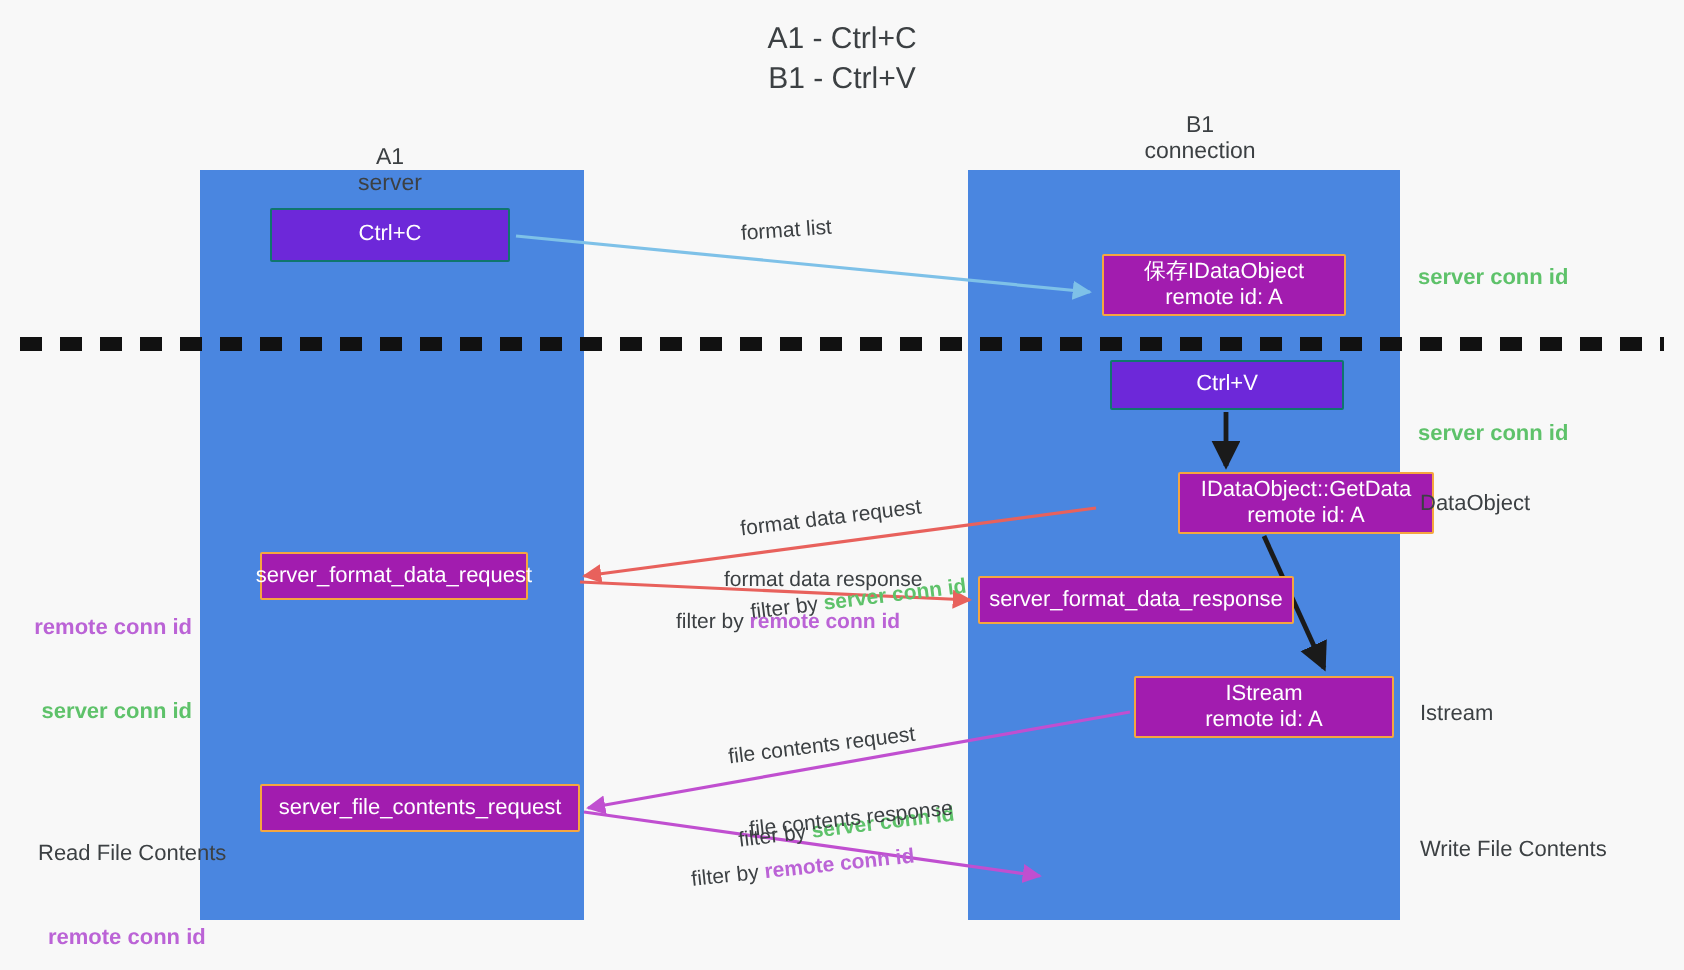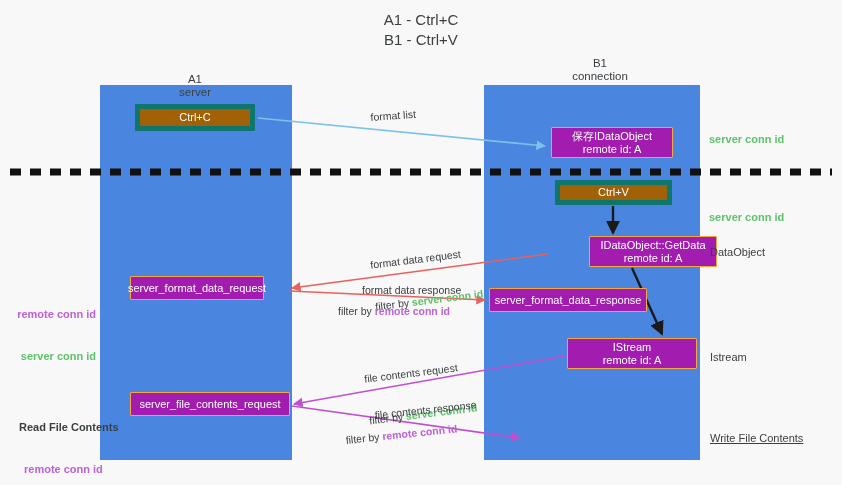--- a/index.html
+++ b/index.html
@@ -59,21 +59,21 @@
     flex-direction: column;
     align-items: center;
     justify-content: center;
     color: #ffffff;
     font-size: 11px;
     line-height: 13px;
     text-align: center;
     border-radius: 1px;
     white-space: pre;
   }
-  .box.green { background: #a16207; border: 5px solid #0f766e; }
+  .box.green { background: #6d28d9; border: 1px solid #0f766e; }
   .box.orange { background: #a21caf; border: 1px solid #f5a63f; }
 
   #box-ctrlc     { left: 135px; top: 104px; width: 120px; height: 27px; }
   #box-save-ido  { left: 551px; top: 127px; width: 122px; height: 31px; }
   #box-ctrlv     { left: 555px; top: 180px; width: 117px; height: 25px; }
   #box-getdata   { left: 551px; top: 236px; width: 128px; height: 31px; margin-left: 38px; }
   #box-istream   { left: 567px; top: 338px; width: 130px; height: 31px; }
   #box-fmt-req   { left: 130px; top: 276px; width: 134px; height: 24px; }
   #box-fmt-resp  { left: 489px; top: 288px; width: 158px; height: 24px; }
   #box-file-req  { left: 130px; top: 392px; width: 160px; height: 24px; }
@@ -86,25 +86,25 @@
     white-space: pre;
   }
   .green-txt  { color: #5ec26a; font-weight: bold; }
   .purple-txt { color: #bb63d6; font-weight: bold; }
   .plain-txt  { color: #3c4043; }
 
   #lbl-server-1 { left: 709px; top: 132px; }
   #lbl-server-2 { left: 709px; top: 210px; }
   #lbl-dataobject { left: 710px; top: 245px; }
   #lbl-istream  { left: 710px; top: 350px; }
-  #lbl-writefile { left: 710px; top: 431px; text-decoration: underline; }
+  #lbl-writefile { left: 710px; top: 418px; }
 
   #lbl-left-1 { left: 8px; top: 279px; text-align: right; width: 88px; }
   #lbl-left-2 { left: 8px; top: 392px; text-align: left; width: 92px; }
-  #lbl-left-2 .readline { color: #3c4043; font-weight: bold; display: block; padding-left: 11px; }
+  #lbl-left-2 .readline { color: #3c4043; font-weight: normal; display: block; padding-left: 11px; }
   #lbl-left-2 .indent { display: block; padding-left: 16px; }
   #lbl-left-1 span { display: block; }
 
   
   .annot {
     font-size: 10.5px;
     line-height: 14px;
     white-space: pre;
     color: #3c4043;
   }

